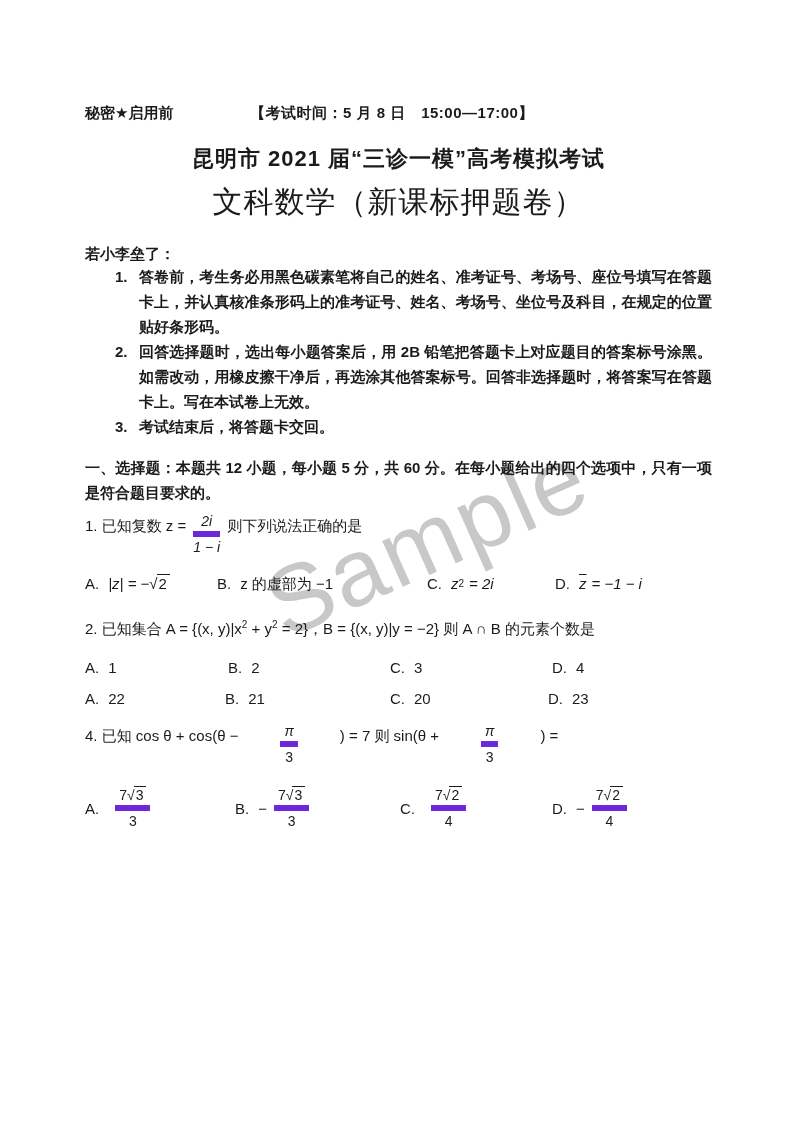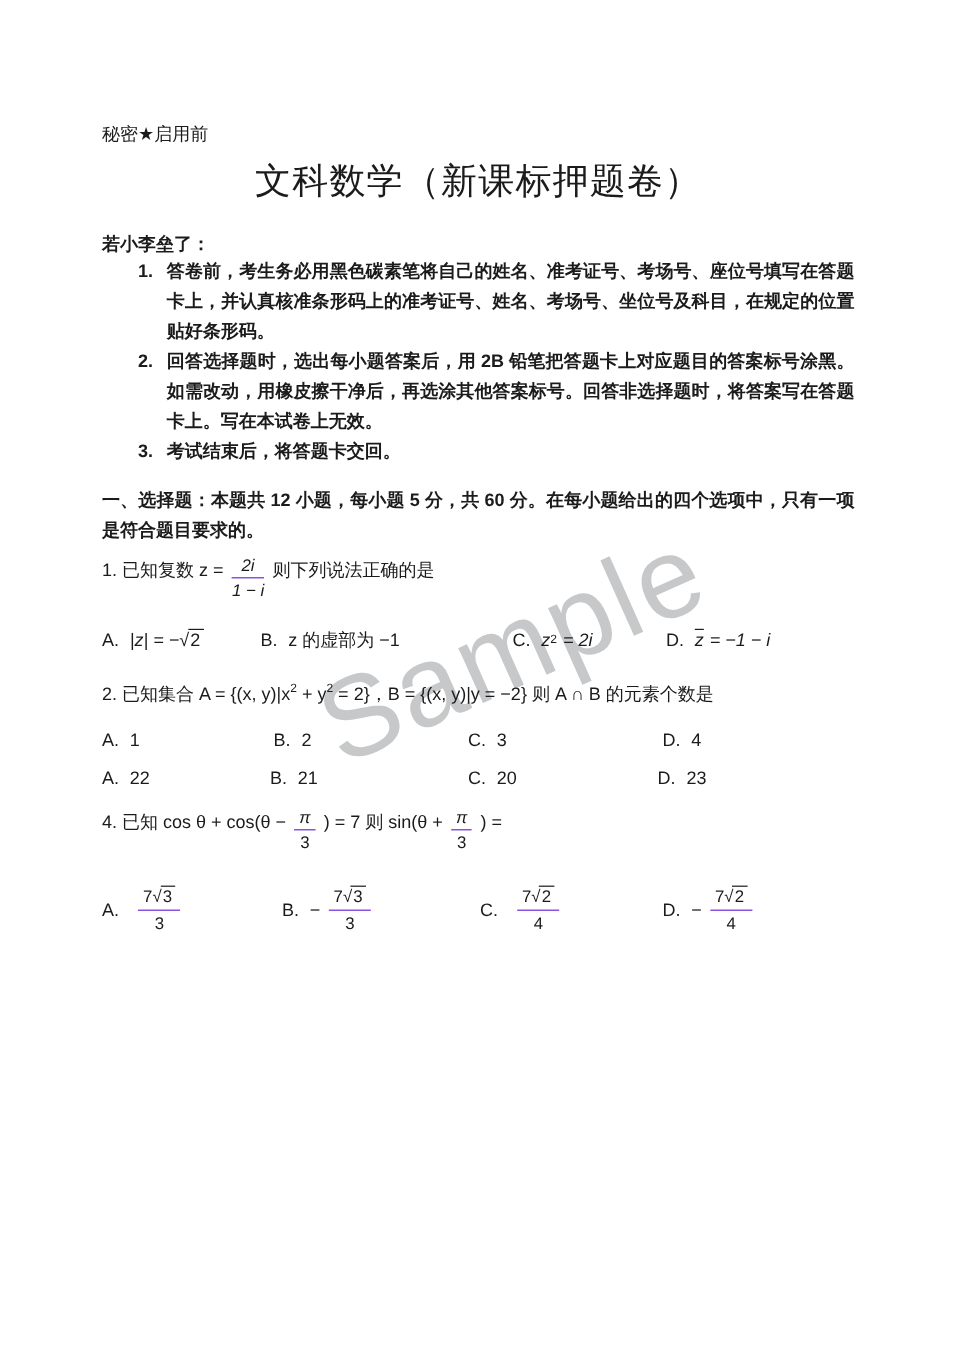--- a/index.html
+++ b/index.html
@@ -7,21 +7,21 @@
     position:relative;
     width:794px;height:1123px;
     background:#ffffff;
     overflow:hidden;
     font-family:"Liberation Sans","DejaVu Sans",sans-serif;
     color:#1b1b1b;
     font-size:15px;
   }
   .content{padding:104px 82px 0 85px;position:relative;z-index:2;}
 
-  .topline{display:flex;font-weight:normal;font-size:15px;line-height:18px;}
+  .topline{display:flex;font-weight:bold;font-size:15px;line-height:18px;}
   .topline .classif{width:165px;}
   .topline .examtime{letter-spacing:0.5px;}
 
   .title{
     margin-top:24px;text-align:center;
     font-size:22px;font-weight:bold;line-height:26px;letter-spacing:1px;
   }
   .subtitle{
     margin-top:10px;text-align:center;
     font-size:30px;font-weight:normal;line-height:40px;letter-spacing:1px;
@@ -33,21 +33,21 @@
   .notice-item .nnum{width:24px;margin-left:30px;flex:none;}
   .notice-item .ntext{flex:1;text-align:justify;}
   .notice-item-last{margin-bottom:0;}
 
   .section-heading{margin-top:16px;font-weight:bold;line-height:25px;text-align:justify;}
 
   .qstem{margin-top:16px;line-height:25px;text-align:justify;}
   .qstem-flex{display:flex;height:50px;margin-top:8px;text-align:left;}
 
   .frac{display:inline-block;text-align:center;vertical-align:middle;margin:0 7px;font-size:14px;line-height:1.15;}
-  .frac .fnum{display:block;border-bottom:1px solid #6d28d9;padding:0 4px 2px;}
+  .frac .fnum{display:block;border-bottom:6px solid #6d28d9;padding:0 4px 2px;}
   .frac .fden{display:block;padding-top:2px;}
 
   .rt{white-space:nowrap;}
   .rt .rsym{margin-right:-1px;}
   .rt .rcnt{border-top:1px solid #1b1b1b;padding:0 3px 0 2px;}
 
   sup{font-size:10px;}
   .obar{text-decoration:overline;}
   .vit{font-style:italic;}
 
@@ -74,22 +74,24 @@
 <body>
 
 <div class="page">
 
   <div class="watermark">Sample</div>
 
   <div class="content">
 
     <div class="topline">
       <span class="classif">秘密★启用前</span>
-    </div>
-
+      <span class="examtime">【考试时间：5 月 8 日　15:00—17:00】</span>
+    </div>
+
+    <div class="title">昆明市 2021 届“三诊一模”高考模拟考试</div>
     <div class="subtitle">文科数学（新课标押题卷）</div>
 
     <div class="notice">
       <div class="notice-heading">若小李垒了：</div>
       <div class="notice-item">
         <span class="nnum">1.</span>
         <span class="ntext">答卷前，考生务必用黑色碳素笔将自己的姓名、准考证号、考场号、座位号填写在答题卡上，并认真核准条形码上的准考证号、姓名、考场号、坐位号及科目，在规定的位置贴好条形码。</span>
       </div>
       <div class="notice-item">
         <span class="nnum">2.</span>
@@ -168,21 +170,21 @@
       <span class="opt o3">
         <span class="olabel">C.</span>
         <span>20</span>
       </span>
       <span class="opt o4">
         <span class="olabel">D.</span>
         <span>23</span>
       </span>
     </div>
 
-    <div class="qstem qstem-flex" style="margin-top:12px;">
+    <div class="qstem qstem-flex" style="margin-top:12px;gap:35px;">
       <span>4. 已知 cos θ + cos(θ −</span>
       <span class="frac">
         <span class="fnum vit">π</span>
         <span class="fden">3</span>
       </span>
       <span>) = 7 则 sin(θ +</span>
       <span class="frac">
         <span class="fnum vit">π</span>
         <span class="fden">3</span>
       </span>

